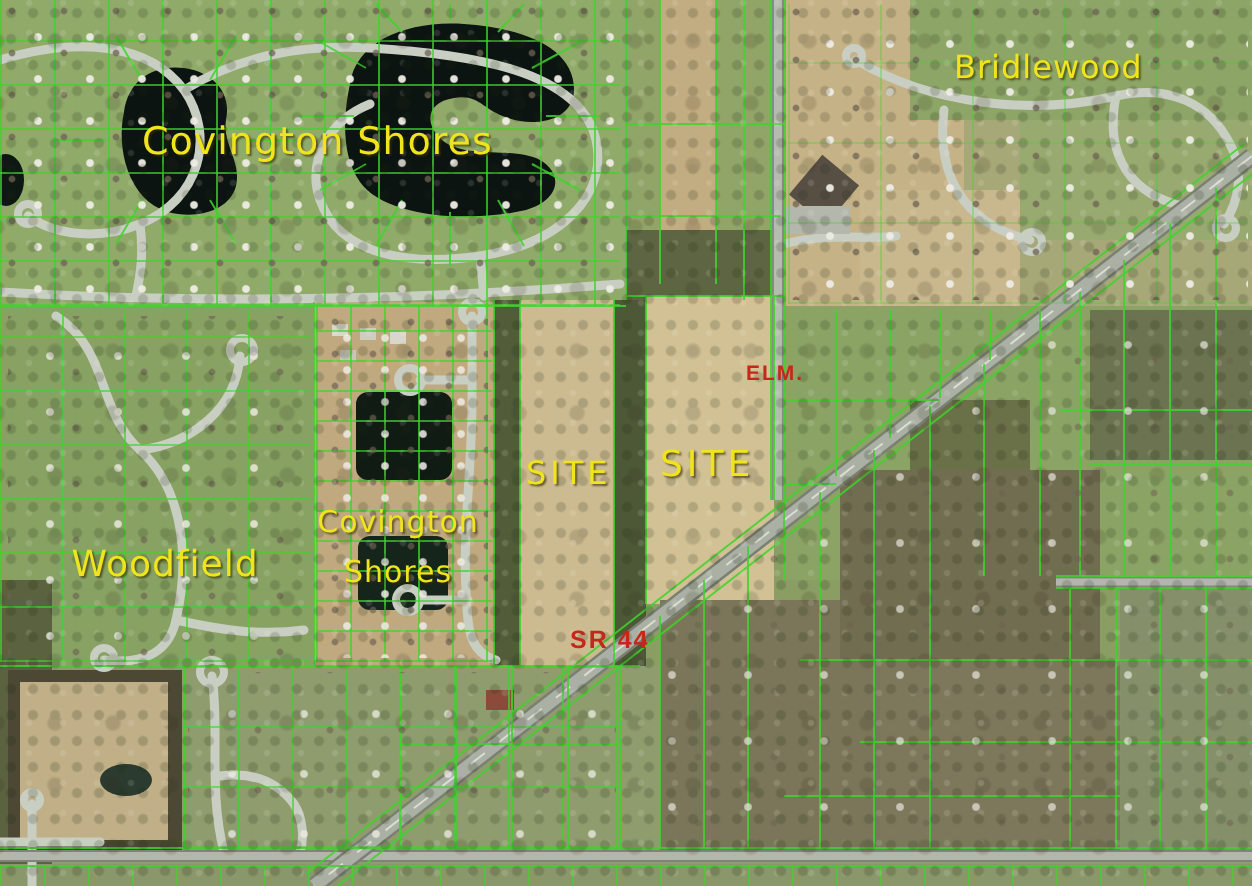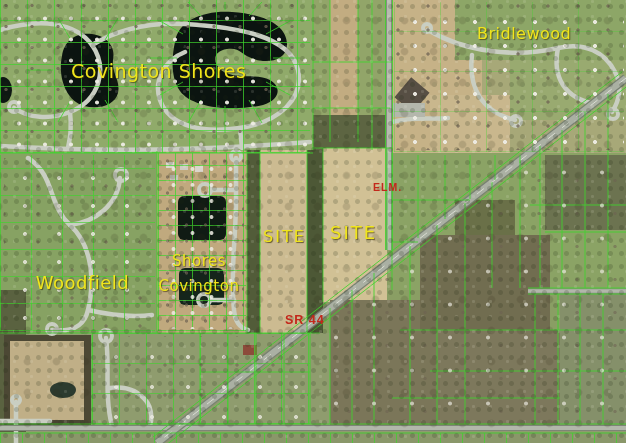--- a/index.html
+++ b/index.html
@@ -267,20 +267,20 @@
   <div class="ovl dots dots-bottomleft"></div>
   <div class="ovl dots dots-rightside"></div>
   <div class="ovl texture"></div>
 
   <div class="lbl lbl-covn">Covington Shores</div>
   <div class="lbl lbl-brid">Bridlewood</div>
   <div class="lbl two lbl-wood">
     <div>Woodfield</div>
   </div>
   <div class="lbl two lbl-covs">
+    <div>Covington</div>
     <div>Shores</div>
-    <div>Covington</div>
   </div>
   <div class="lbl lbl-sitew">SITE</div>
   <div class="lbl lbl-sitee">SITE</div>
   <div class="lbl lbl-red lbl-elm">ELM.</div>
   <div class="lbl lbl-red lbl-sr">SR 44</div>
 </div>
 
 </body></html>

